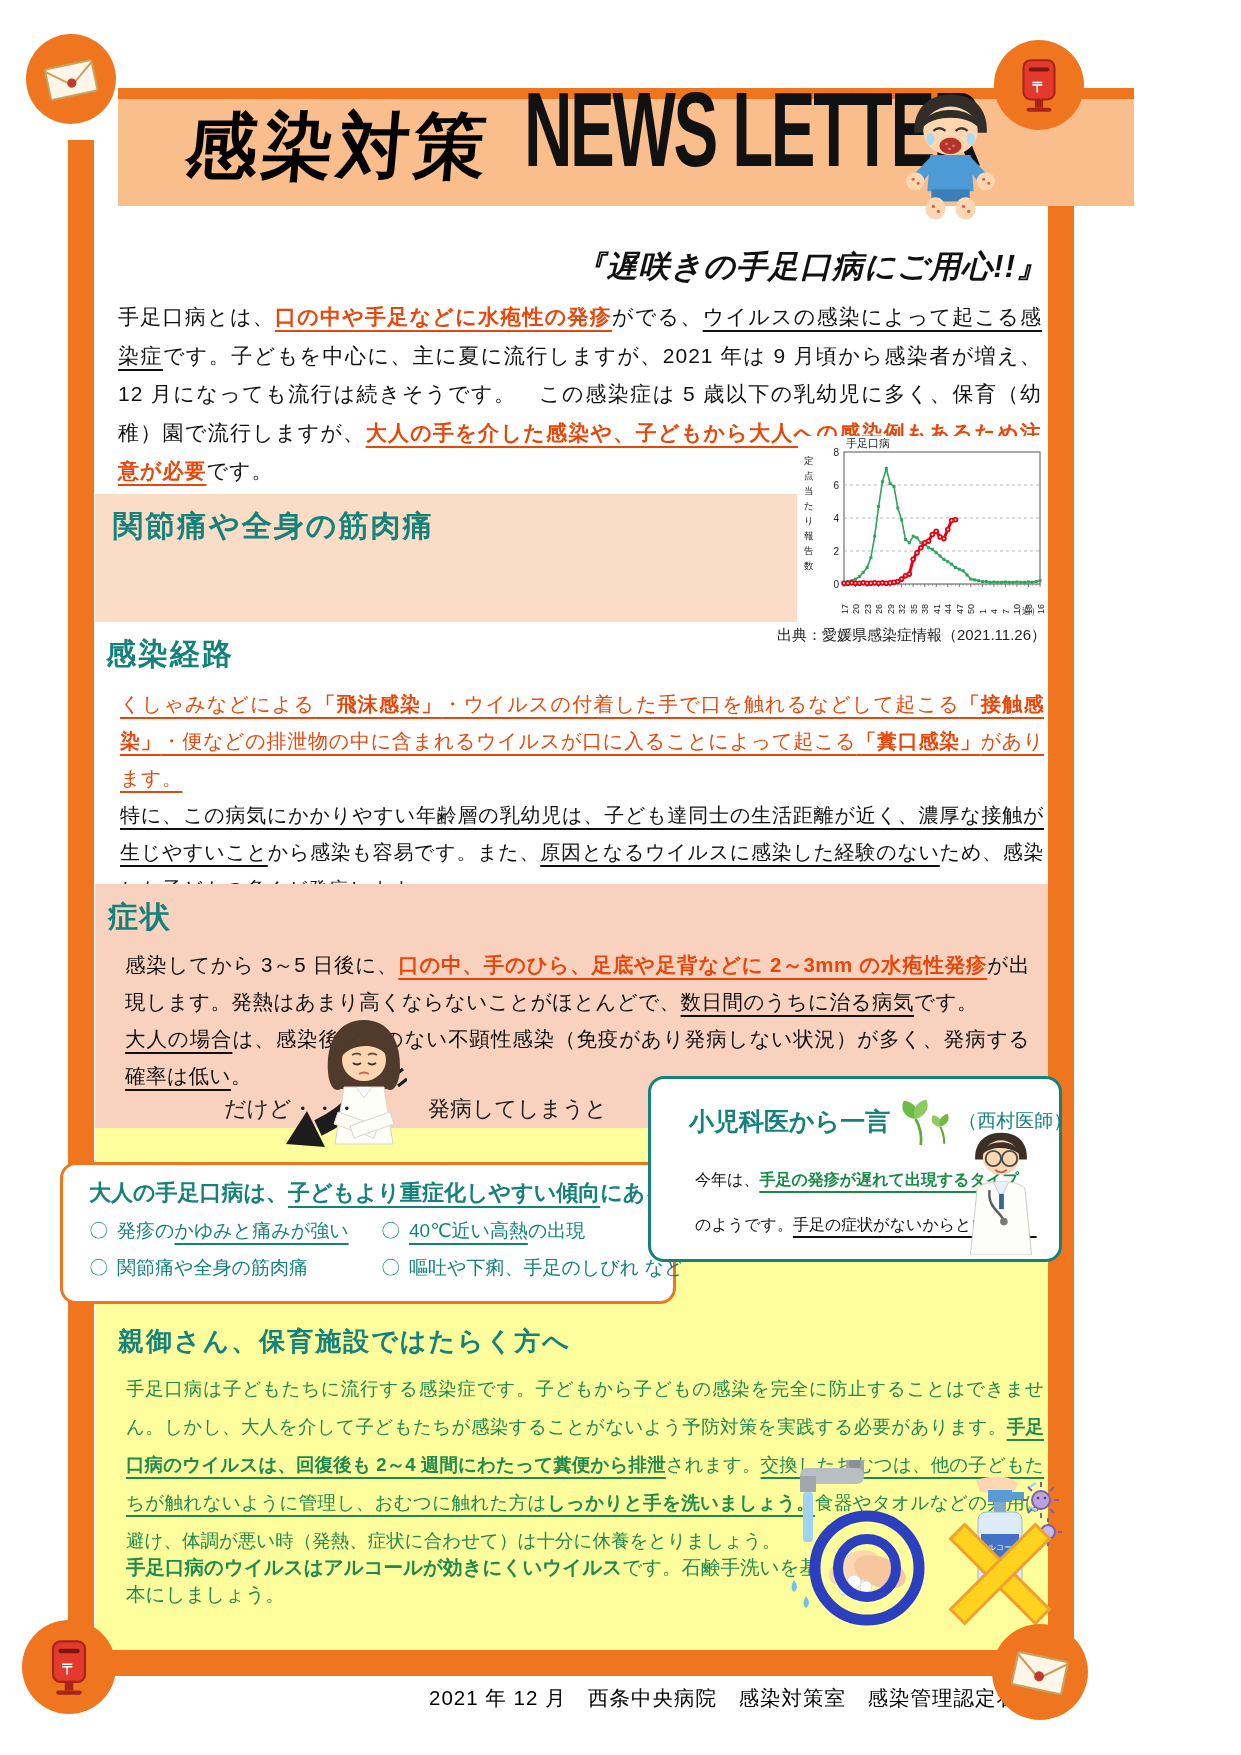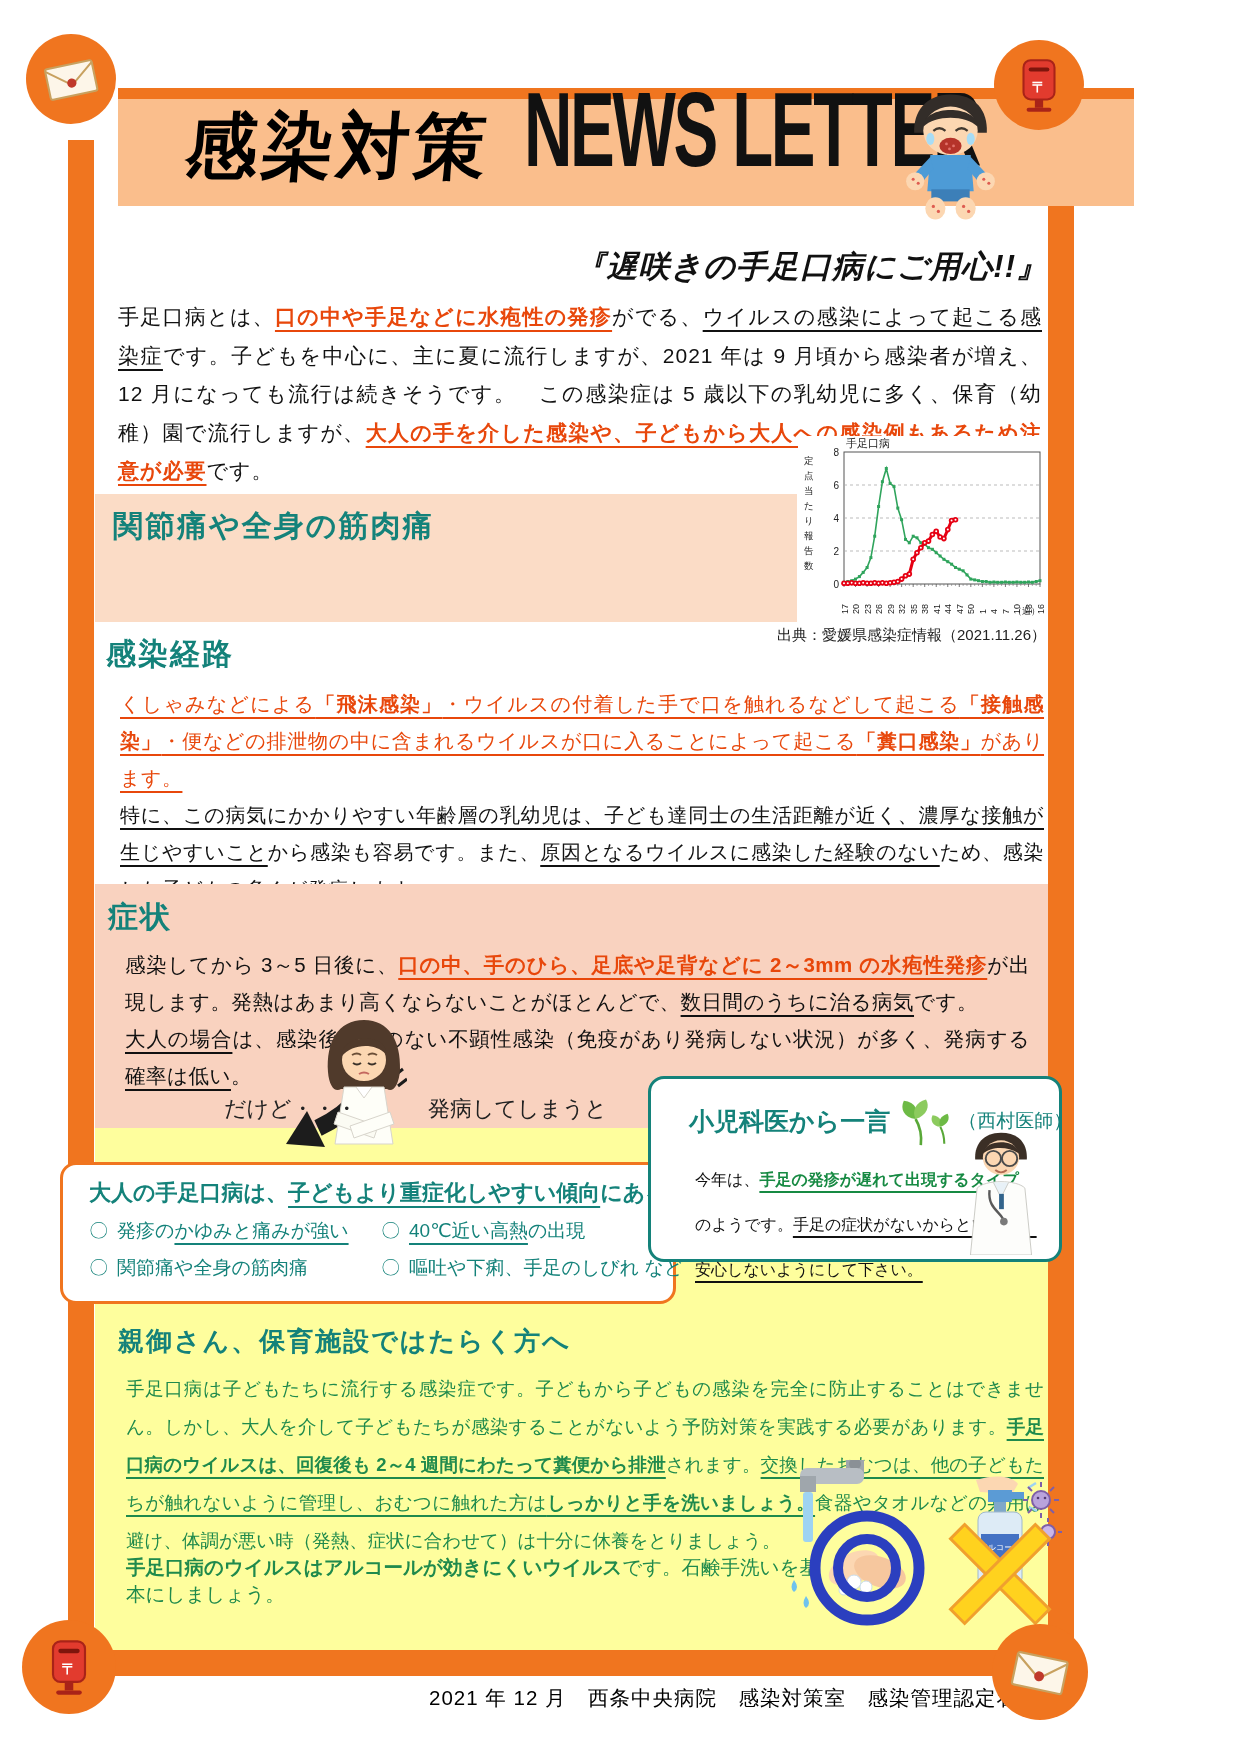--- a/index.html
+++ b/index.html
@@ -366,21 +366,20 @@
         <path d="M74 74 C74 62 72 56 68 48" stroke="#59A838" stroke-width="3.2" fill="none"></path>
         <path d="M68 48 C56 47 52 38 56 30 C68 31 72 40 68 48 Z" fill="#8CCB5E"></path>
         <path d="M68 48 C80 44 83 35 79 28 C68 31 64 40 68 48 Z" fill="#6DBA45"></path>
       </svg>
     </span>
     <span class="teal" style="font-size:19px;font-weight:normal;white-space:nowrap;">（西村医師）</span>
   </div>
   <div style="margin:10px 0 0 44px;width:356px;font-size:16px;line-height:45px;color:#111;">
     <div><span>今年は、</span><span class="gb u">手足の発疹が遅れて出現するタイプ</span></div>
     <div><span>のようです。</span><span class="u">手足の症状がないからといって、</span></div>
-    <div><span class="u">安心しないようにして下さい。</span></div>
   </div>
   <div class="abs" style="right:10px;bottom:4px;width:96px;height:128px;">
     <svg width="96" height="128" viewBox="0 0 100 134">
       <path d="M50 6 C30 6 22 20 23 34 L77 34 C78 19 70 6 50 6 Z" fill="#3B2F26"></path>
       <ellipse cx="50" cy="32" rx="19" ry="18" fill="#FCD7B2"></ellipse>
       <path d="M31 28 C33 12 67 12 69 28 C58 20 40 20 31 28 Z" fill="#3B2F26"></path>
       <circle cx="42" cy="33" r="8" fill="none" stroke="#4A4A4A" stroke-width="2"></circle>
       <circle cx="59" cy="33" r="8" fill="none" stroke="#4A4A4A" stroke-width="2"></circle>
       <line x1="50" y1="33" x2="51" y2="33" stroke="#4A4A4A" stroke-width="2"></line>
       <path d="M44 45 q6 5 12 0" stroke="#B06B52" stroke-width="2" fill="none"></path>

